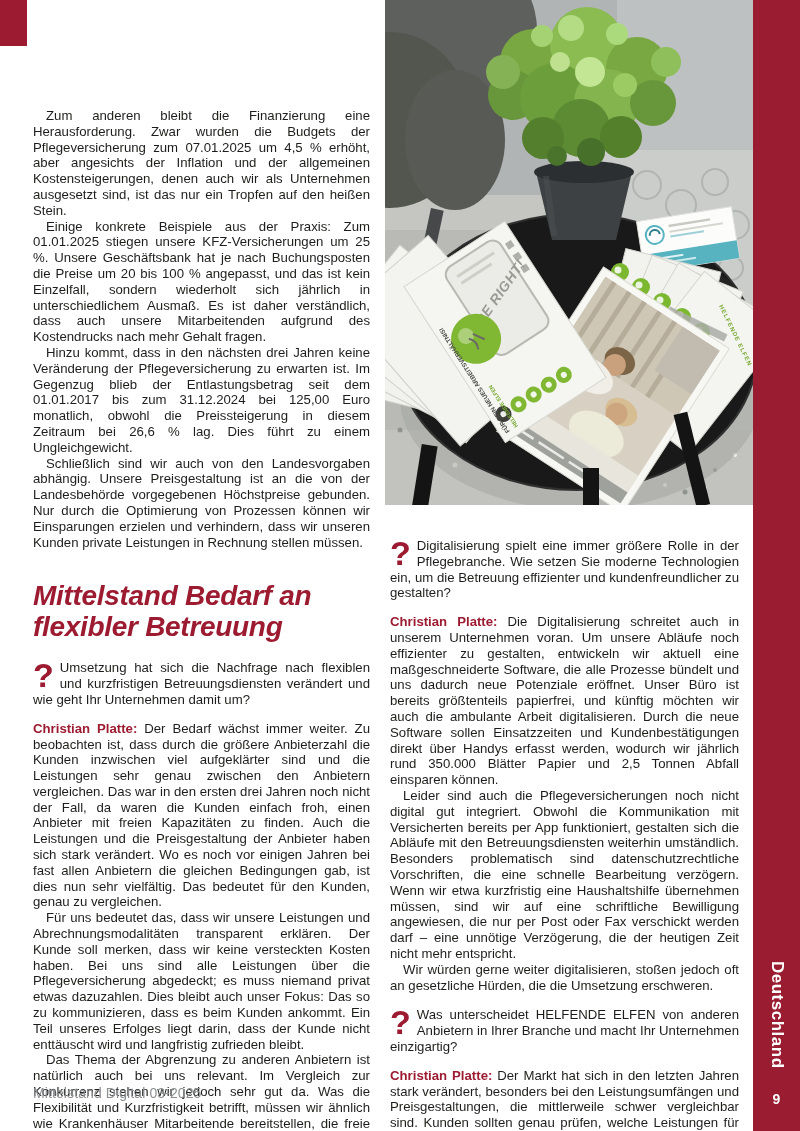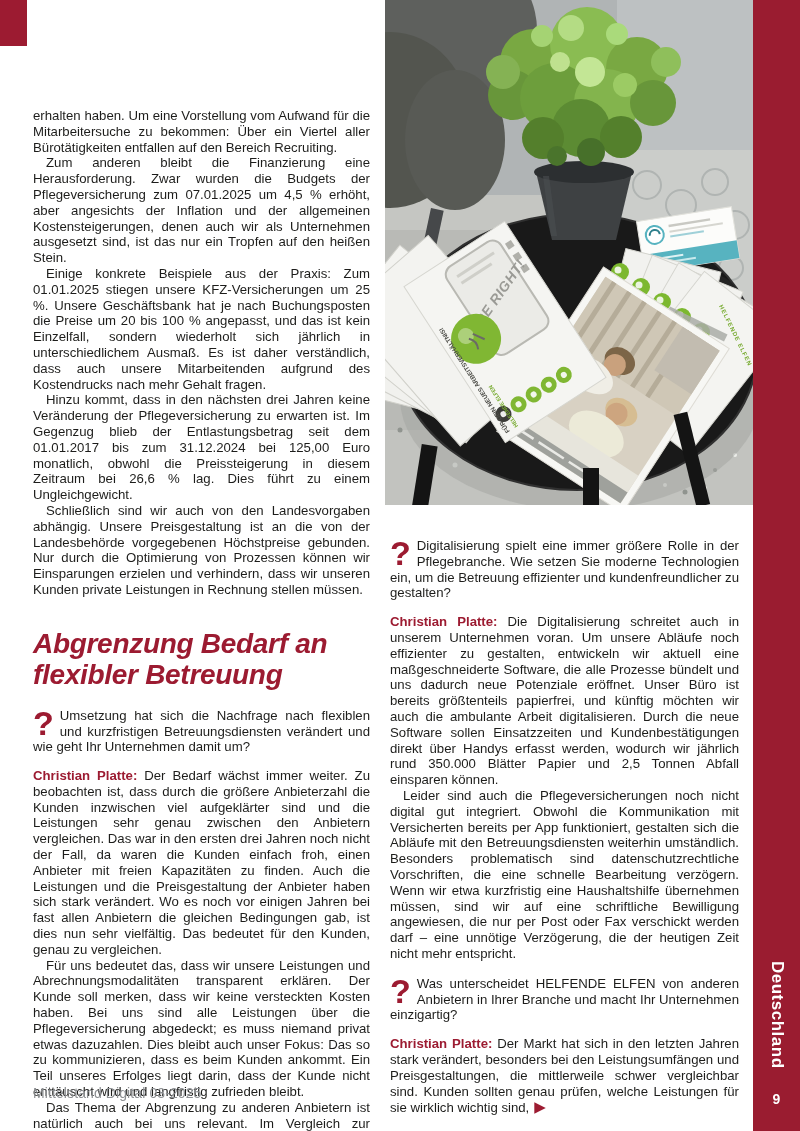--- a/index.html
+++ b/index.html
@@ -234,47 +234,47 @@
 
       <g fill="#141414">
         <rect x="32" y="445" width="16" height="62" transform="rotate(9 40 475)"></rect>
         <rect x="198" y="468" width="16" height="39"></rect>
         <rect x="300" y="412" width="14" height="95" transform="rotate(-14 307 460)"></rect>
       </g>
     </svg>
   </figure>
 
   <section class="col col-left">
-    <p class="body-p">erhalten haben. Um eine Vorstellung vom Aufwand für die Mitarbeitersuche zu bekommen: Über ein Viertel aller Bürotätigkeiten entfallen auf den Bereich Recruiting.</p>
     <p class="body-p ind">Zum anderen bleibt die Finanzierung eine Herausforderung. Zwar wurden die Budgets der Pflegeversicherung zum 07.01.2025 um 4,5 % erhöht, aber angesichts der Inflation und der allgemeinen Kostensteigerungen, denen auch wir als Unternehmen ausgesetzt sind, ist das nur ein Tropfen auf den heißen Stein.</p>
     <p class="body-p ind">Einige konkrete Beispiele aus der Praxis: Zum 01.01.2025 stiegen unsere KFZ-Versicherungen um 25 %. Unsere Geschäftsbank hat je nach Buchungsposten die Preise um 20 bis 100 % angepasst, und das ist kein Einzelfall, sondern wiederholt sich jährlich in unterschiedlichem Ausmaß. Es ist daher verständlich, dass auch unsere Mitarbeitenden aufgrund des Kostendrucks nach mehr Gehalt fragen.</p>
     <p class="body-p ind">Hinzu kommt, dass in den nächsten drei Jahren keine Veränderung der Pflegeversicherung zu erwarten ist. Im Gegenzug blieb der Entlastungsbetrag seit dem 01.01.2017 bis zum 31.12.2024 bei 125,00 Euro monatlich, obwohl die Preissteigerung in diesem Zeitraum bei 26,6 % lag. Dies führt zu einem Ungleichgewicht.</p>
     <p class="body-p ind">Schließlich sind wir auch von den Landesvorgaben abhängig. Unsere Preisgestaltung ist an die von der Landesbehörde vorgegebenen Höchstpreise gebunden. Nur durch die Optimierung von Prozessen können wir Einsparungen erzielen und verhindern, dass wir unseren Kunden private Leistungen in Rechnung stellen müssen.</p>
 
-    <h1 class="heading">Abgrenzung Bedarf an flexibler Betreuung</h1>
+    <h1 class="heading">Mittelstand Bedarf an flexibler Betreuung</h1>
 
     <div class="question">
       <span class="qmark">?</span><span>Umsetzung hat sich die Nachfrage nach flexiblen und kurzfristigen Betreuungsdiensten verändert und wie geht Ihr Unternehmen damit um?</span>
     </div>
 
     <div class="answer">
       <p class="body-p"><b class="speaker">Christian Platte:</b> <span>Der Bedarf wächst immer weiter. Zu beobachten ist, dass durch die größere Anbieterzahl die Kunden inzwischen viel aufgeklärter sind und die Leistungen sehr genau zwischen den Anbietern vergleichen. Das war in den ersten drei Jahren noch nicht der Fall, da waren die Kunden einfach froh, einen Anbieter mit freien Kapazitäten zu finden. Auch die Leistungen und die Preisgestaltung der Anbieter haben sich stark verändert. Wo es noch vor einigen Jahren bei fast allen Anbietern die gleichen Bedingungen gab, ist dies nun sehr vielfältig. Das bedeutet für den Kunden, genau zu vergleichen.</span></p>
       <p class="body-p ind">Für uns bedeutet das, dass wir unsere Leistungen und Abrechnungsmodalitäten transparent erklären. Der Kunde soll merken, dass wir keine versteckten Kosten haben. Bei uns sind alle Leistungen über die Pflegeversicherung abgedeckt; es muss niemand privat etwas dazuzahlen. Dies bleibt auch unser Fokus: Das so zu kommunizieren, dass es beim Kunden ankommt. Ein Teil unseres Erfolges liegt darin, dass der Kunde nicht enttäuscht wird und langfristig zufrieden bleibt.</p>
       <p class="body-p ind">Das Thema der Abgrenzung zu anderen Anbietern ist natürlich auch bei uns relevant. Im Vergleich zur Konkurrenz stehen wir jedoch sehr gut da. Was die Flexibilität und Kurzfristigkeit betrifft, müssen wir ähnlich wie Krankenhäuser Mitarbeitende bereitstellen, die freie Kapazitäten halten, um kurzfristig auf Nachfragen reagieren zu können.</p>
     </div>
   </section>
 
   <section class="col col-right">
     <div class="question">
       <span class="qmark">?</span><span>Digitalisierung spielt eine immer größere Rolle in der Pflegebranche. Wie setzen Sie moderne Technologien ein, um die Betreuung effizienter und kundenfreundlicher zu gestalten?</span>
     </div>
 
     <div class="answer">
       <p class="body-p"><b class="speaker">Christian Platte:</b> <span>Die Digitalisierung schreitet auch in unserem Unternehmen voran. Um unsere Abläufe noch effizienter zu gestalten, entwickeln wir aktuell eine maßgeschneiderte Software, die alle Prozesse bündelt und uns dadurch neue Potenziale eröffnet. Unser Büro ist bereits größtenteils papierfrei, und künftig möchten wir auch die ambulante Arbeit digitalisieren. Durch die neue Software sollen Einsatzzeiten und Kundenbestätigungen direkt über Handys erfasst werden, wodurch wir jährlich rund 350.000 Blätter Papier und 2,5 Tonnen Abfall einsparen können.</span></p>
       <p class="body-p ind">Leider sind auch die Pflegeversicherungen noch nicht digital gut integriert. Obwohl die Kommunikation mit Versicherten bereits per App funktioniert, gestalten sich die Abläufe mit den Betreuungsdiensten weiterhin umständlich. Besonders problematisch sind datenschutzrechtliche Vorschriften, die eine schnelle Bearbeitung verzögern. Wenn wir etwa kurzfristig eine Haushaltshilfe übernehmen müssen, sind wir auf eine schriftliche Bewilligung angewiesen, die nur per Post oder Fax verschickt werden darf – eine unnötige Verzögerung, die der heutigen Zeit nicht mehr entspricht.</p>
+      <p class="body-p ind">Wir würden gerne weiter digitalisieren, stoßen jedoch oft an gesetzliche Hürden, die die Umsetzung erschweren.</p>
     </div>
 
     <div class="question q-follow">
       <span class="qmark">?</span><span>Was unterscheidet HELFENDE ELFEN von anderen Anbietern in Ihrer Branche und macht Ihr Unternehmen einzigartig?</span>
     </div>
 
     <div class="answer">
       <p class="body-p"><b class="speaker">Christian Platte:</b> <span>Der Markt hat sich in den letzten Jahren stark verändert, besonders bei den Leistungsumfängen und Preisgestaltungen, die mittlerweile schwer vergleichbar sind. Kunden sollten genau prüfen, welche Leistungen für sie wirklich wichtig sind,</span><span class="cont">▶</span></p>
     </div>
   </section>

